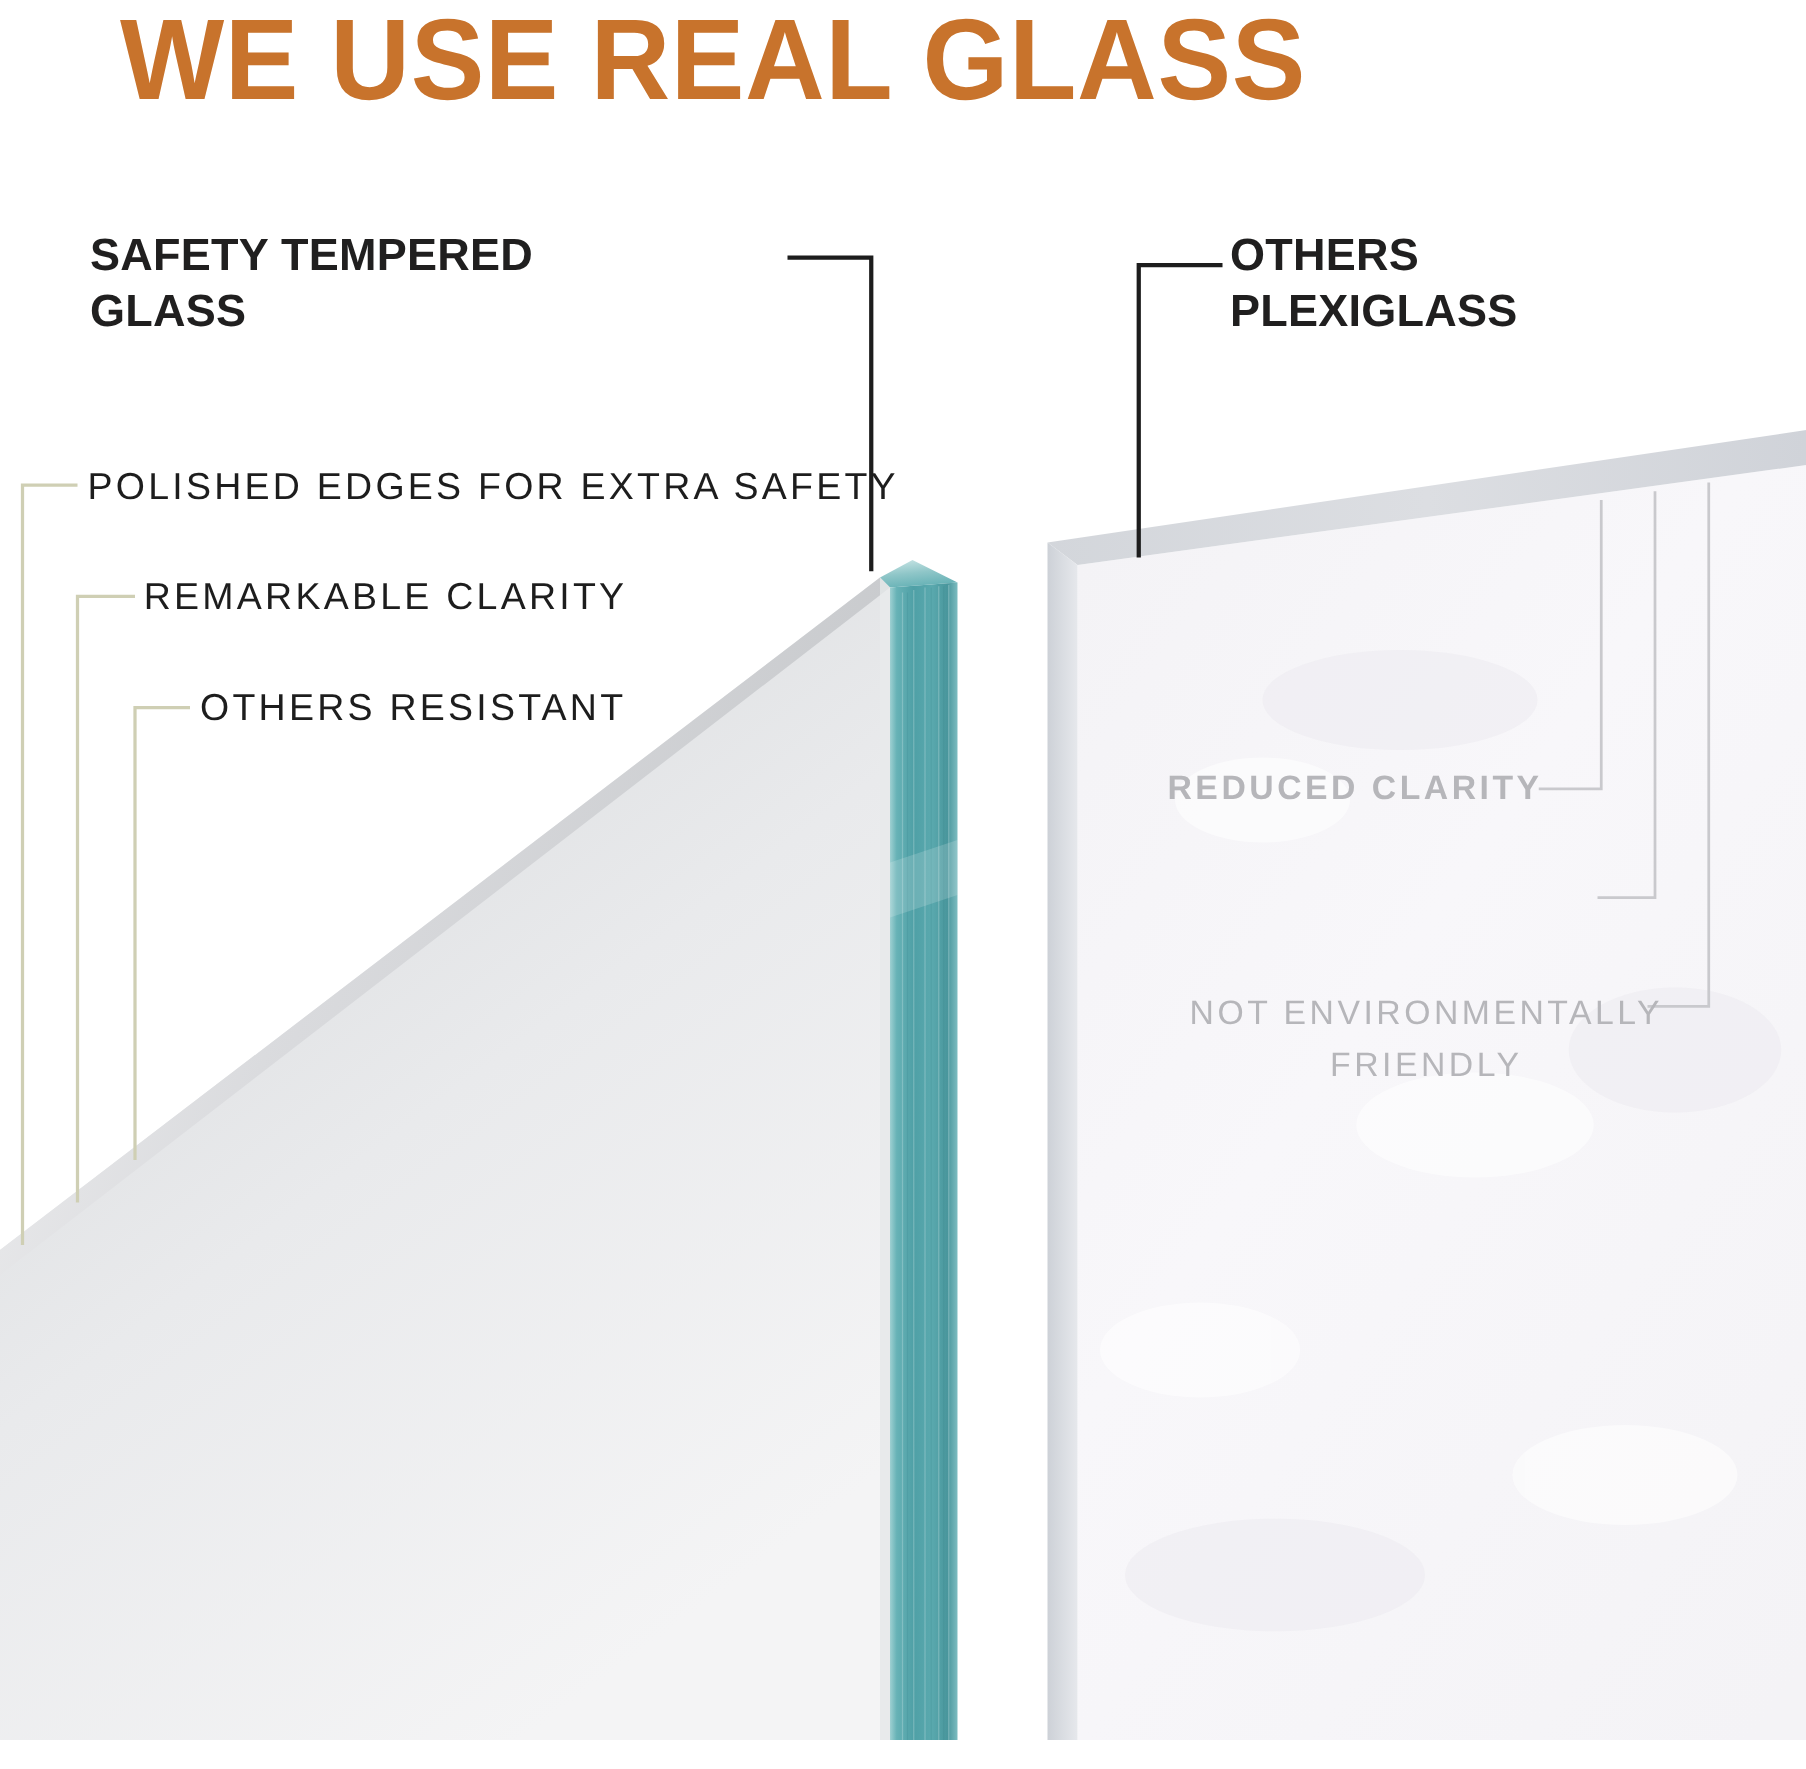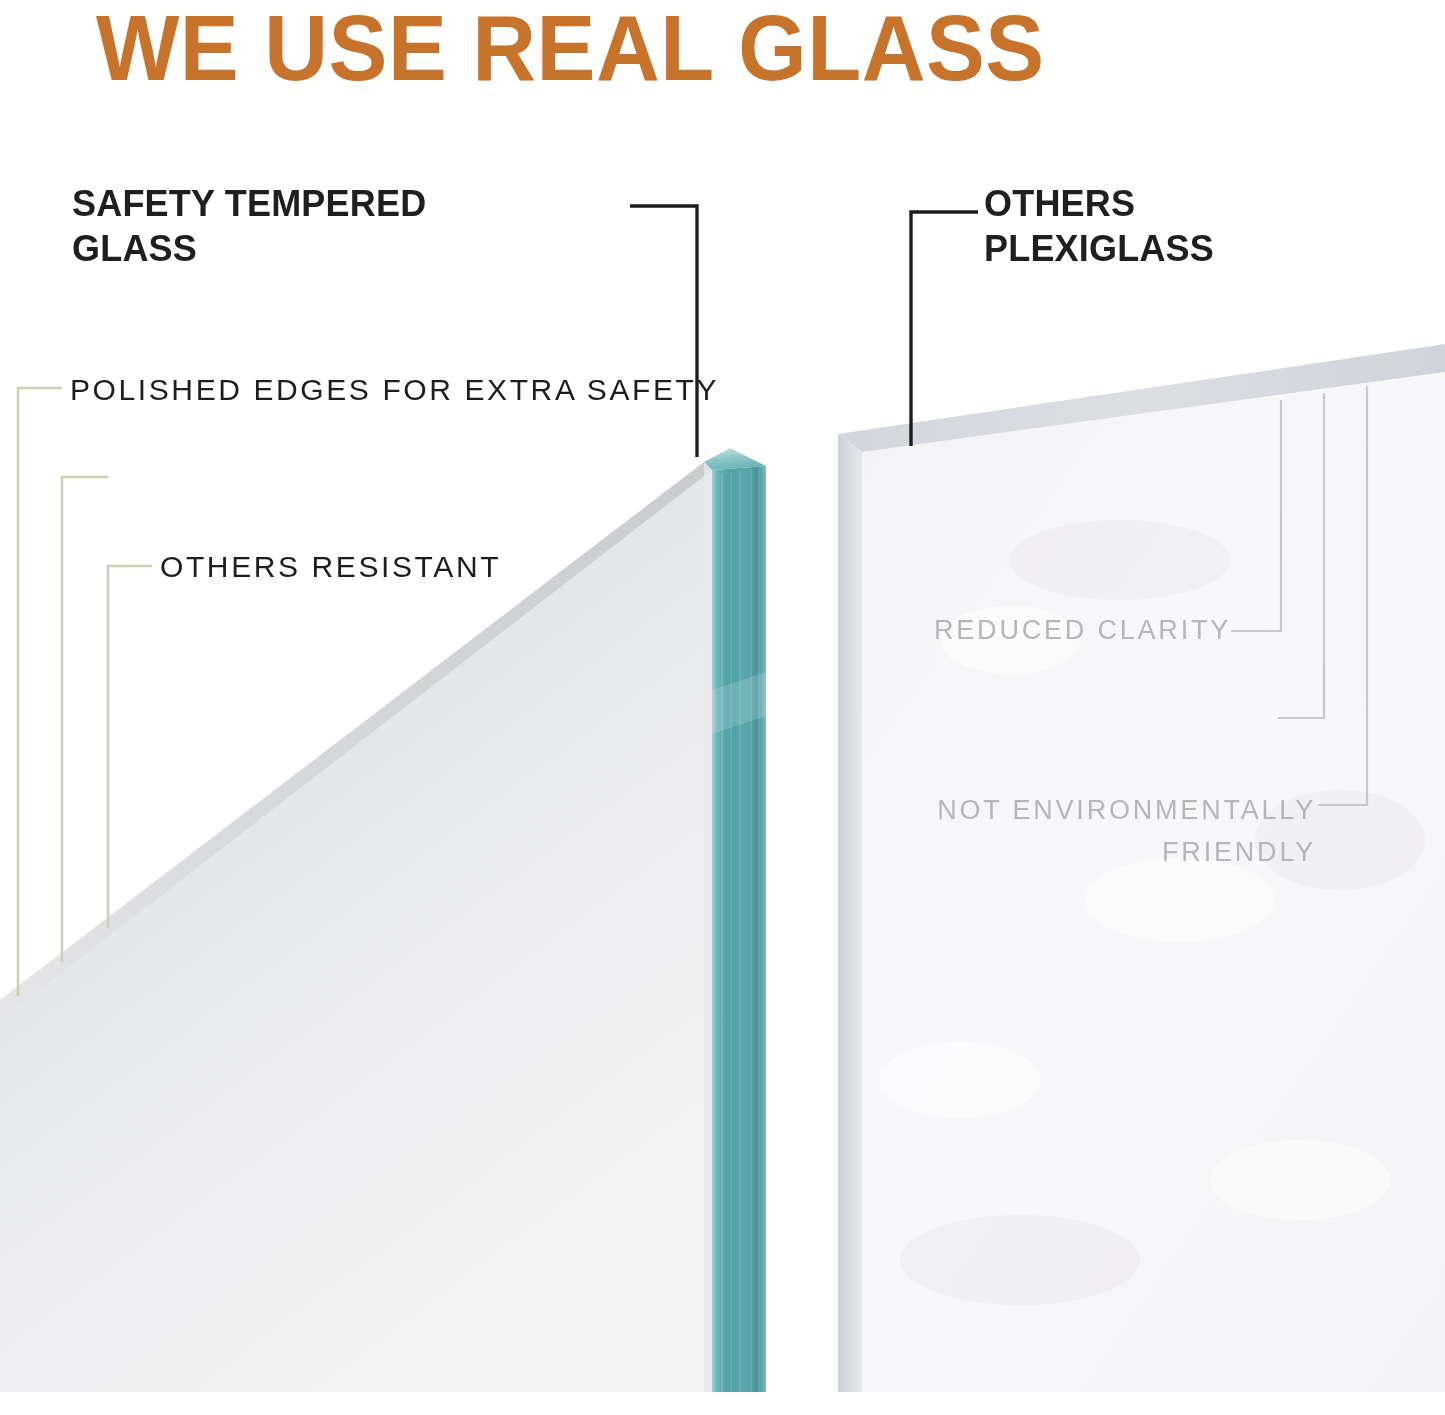--- a/index.html
+++ b/index.html
@@ -63,26 +63,26 @@
   #feat-0 { left: 70px;  top: 375px; }
   #feat-1 { left: 115px; top: 463px; }
   #feat-2 { left: 160px; top: 552px; }
 
   .confeat {
     font-size: 27px;
     letter-spacing: 2.8px;
     color: #b6b6ba;
     font-weight: normal;
   }
-  #confeat-0 { left: 934px; top: 617px; }
+  #confeat-0 { left: 934px; top: 617px; font-weight: bold; }
   #confeat-1 { left: 963px; top: 704px; }
   #confeat-2 {
-    left: 906px;
+    left: 936px;
     top: 790px;
-    text-align: right;
+    text-align: center;
     width: 410px;
     line-height: 1.55;
   }
 </style>
 </head>
 <body>
 
 <div id="stage">
 
   <svg id="art" viewBox="0 0 1445 1415" xmlns="http://www.w3.org/2000/svg">
@@ -195,19 +195,20 @@
 
   <div class="txt" id="headline">WE USE REAL GLASS</div>
 
   <div class="txt panel-title" id="title-left">SAFETY TEMPERED
 GLASS</div>
 
   <div class="txt feat" id="feat-0">POLISHED EDGES FOR EXTRA SAFETY</div>
 
   <div class="txt panel-title" id="title-right">OTHERS
 PLEXIGLASS</div>
+  <div class="txt feat" id="feat-1">REMARKABLE CLARITY</div>
   <div class="txt feat" id="feat-2">OTHERS RESISTANT</div>
 
   <div class="txt confeat" id="confeat-0">REDUCED CLARITY</div>
   <div class="txt confeat" id="confeat-2">NOT ENVIRONMENTALLY
 FRIENDLY</div>
 
 </div>
 
 </body></html>

